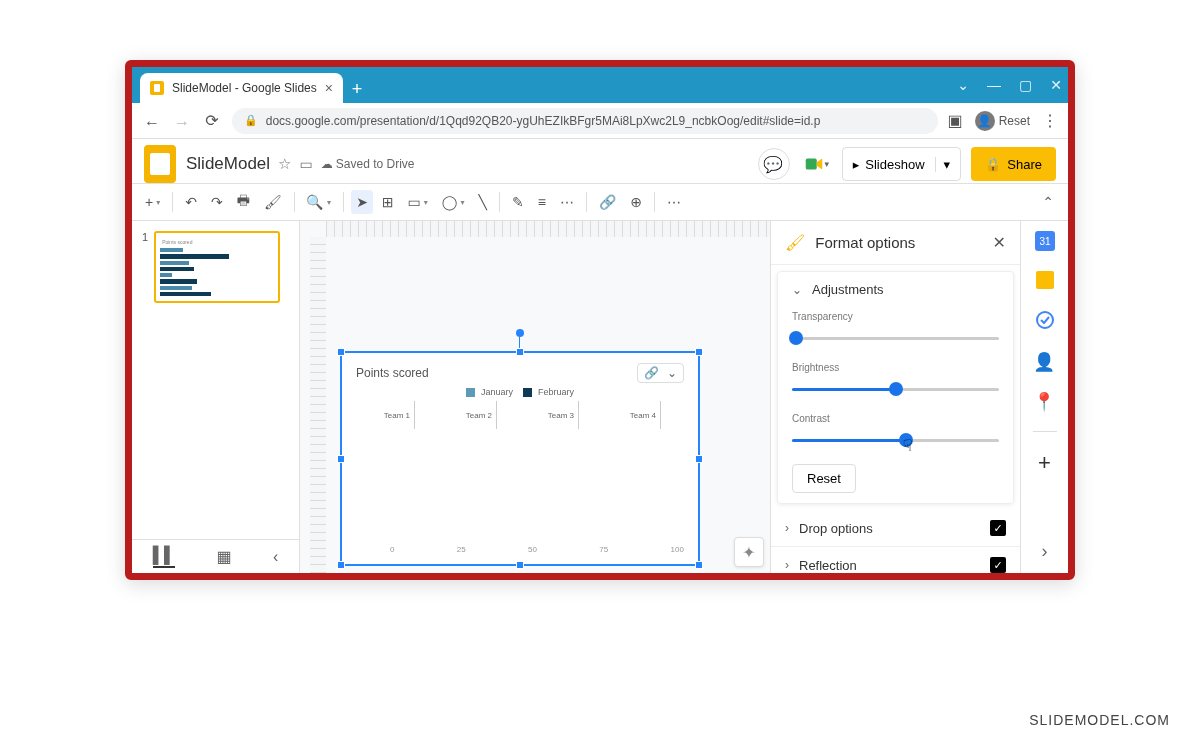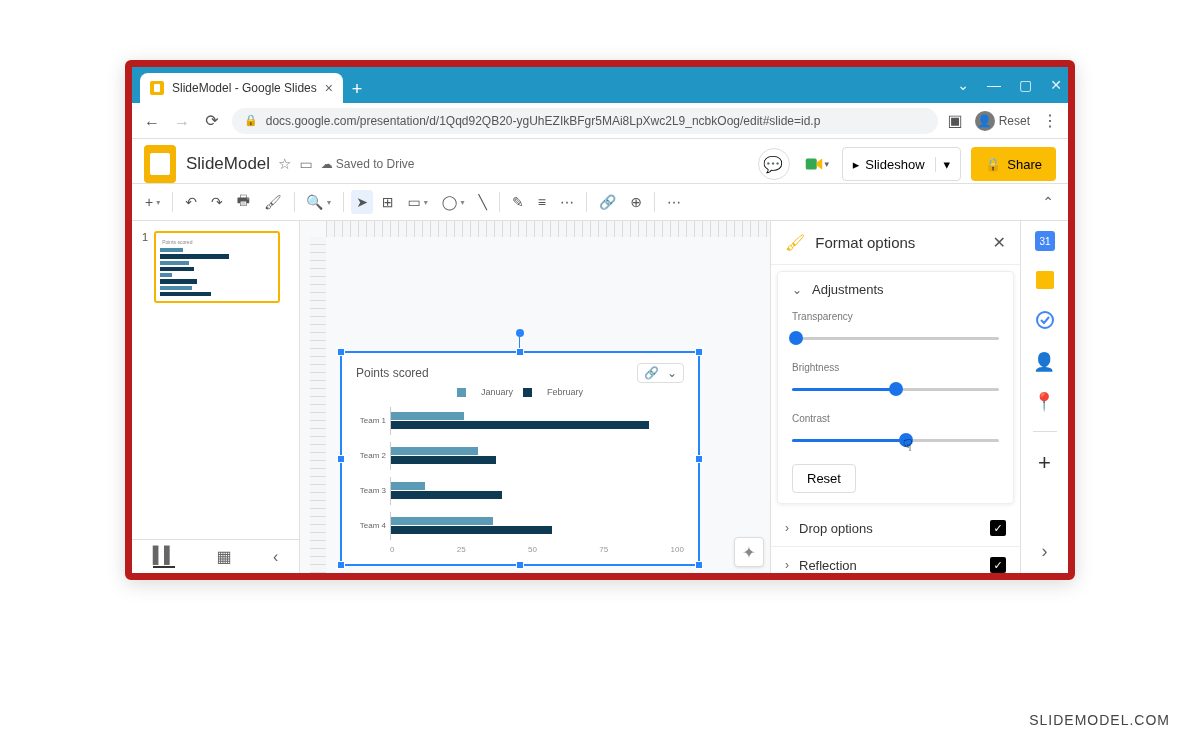--- a/index.html
+++ b/index.html
@@ -66,23 +66,23 @@
 .handle.bl{left:-5px;bottom:-5px}
 .handle.bm{left:calc(50% - 4px);bottom:-5px}
 .handle.br{right:-5px;bottom:-5px}
 .rot{position:absolute;left:calc(50% - 4px);top:-24px;width:8px;height:8px;border-radius:50%;background:#2684fc}
 .rot::after{content:"";position:absolute;left:3px;top:8px;width:1px;height:12px;background:#2684fc}
 .chart{padding:10px 14px;height:100%;display:flex;flex-direction:column}
 .charthead{display:flex;justify-content:space-between;align-items:center}
 .charttitle{font-size:12px;color:#555}
 .chartctl{border:1px solid #ddd;border-radius:4px;display:flex;align-items:center;padding:2px 6px;gap:8px;font-size:12px;color:#666}
 .legend{font-size:9px;color:#666;text-align:center;padding:4px 0;display:flex;justify-content:center;gap:10px}
-.lgitem{display:flex;align-items:center;gap:15px}
+.lgitem{display:flex;align-items:center;gap:6px}
 .lgbox{width:9px;height:9px}
-.bars{flex:1;display:flex;flex-direction:column;justify-content:space-around;padding:2px 0}
+.bars{flex:1;display:flex;flex-direction:row;justify-content:space-around;padding:2px 0}
 .bargroup{display:flex;align-items:center;gap:4px;height:24px}
 .bglabel{font-size:8px;color:#666;width:30px;text-align:right}
 .bgbars{flex:1;height:100%;display:flex;flex-direction:column;justify-content:center;gap:1px;position:relative}
 .bgbars::before{content:"";position:absolute;left:0;top:-2px;bottom:-2px;width:1px;background:#ccc}
 .bar{height:8px}
 .xaxis{display:flex;justify-content:space-between;font-size:8px;color:#999;padding-left:34px}
 .reflection{position:absolute;left:40px;top:350px;width:360px;height:60px;opacity:.2;transform:scaleY(-.4);overflow:hidden}
 .formatpanel{width:250px;border-left:1px solid #e0e0e0;background:#fff;display:flex;flex-direction:column;overflow-y:auto}
 .panelhead{display:flex;align-items:center;padding:12px 14px;gap:10px;border-bottom:1px solid #eee}
 .panelhead .ico{color:#f4b400;font-size:16px}

